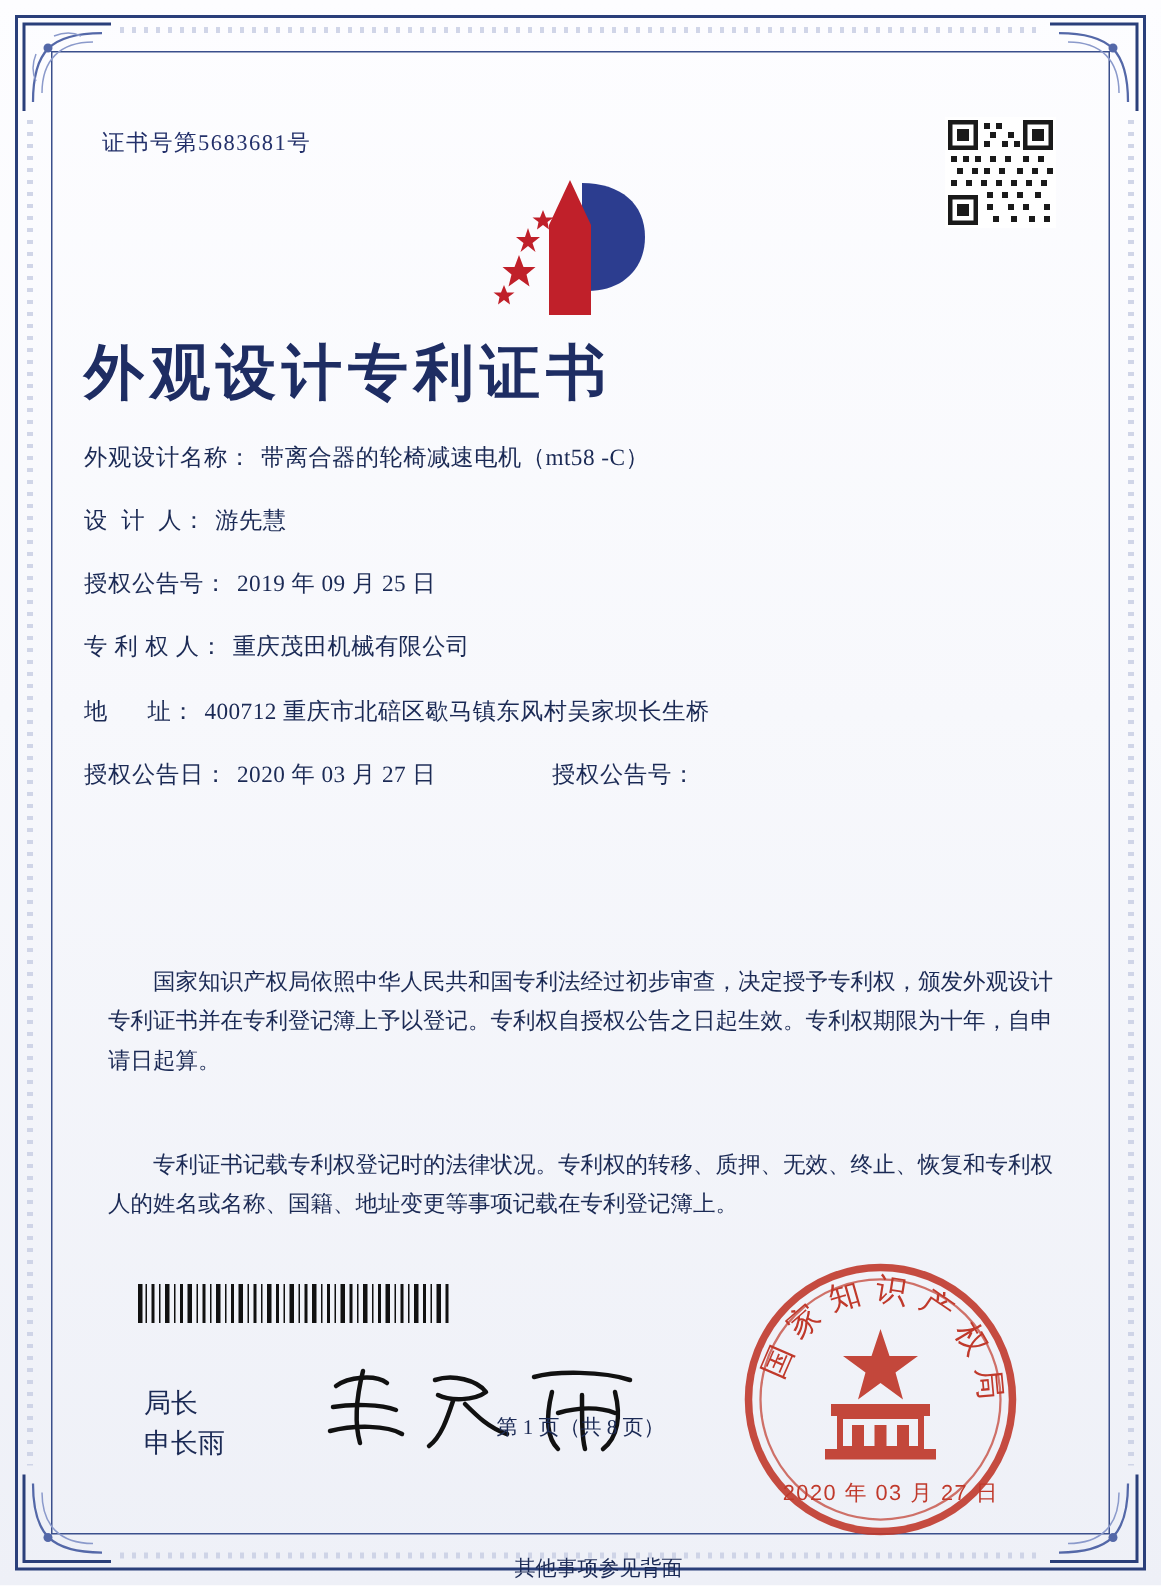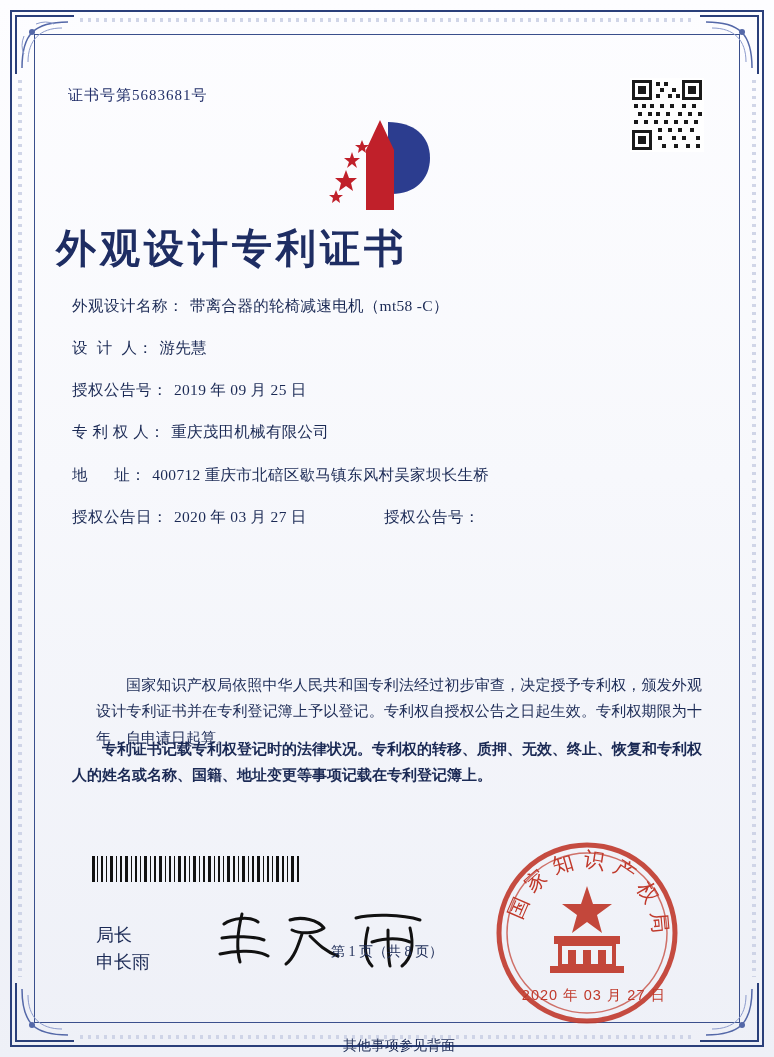--- a/index.html
+++ b/index.html
@@ -68,21 +68,21 @@
     position:absolute;left:0;right:0;top:165px;
     text-align:left;
     font-size:40px;
     font-weight:bold;
     letter-spacing:4px;
     color:#1e2d63;
     font-family:"DejaVu Serif", serif;
   }
 
   .fields{
-    position:absolute;left:16px;right:16px;top:240px;
+    position:absolute;left:0;right:16px;top:240px;
     font-size:15.5px;
     color:#1b2a55;
   }
   .field-row{
     display:flex;align-items:baseline;
     margin-bottom:22px;
     line-height:1.3;
   }
   .field-label{
     white-space:pre;
@@ -98,22 +98,22 @@
   .field-row.two-col .field-label2{flex:0 0 auto;white-space:pre;letter-spacing:.5px;}
   .field-row.two-col .field-value2{margin-left:6px;flex:1 1 auto;}
 
   .para{
     position:absolute;left:16px;right:16px;
     font-size:15px;line-height:1.75;
     text-indent:2em;
     text-align:justify;
     color:#1b2a55;
   }
-  .para1{top:616px;margin-left:24px;}
-  .para2{top:680px;font-weight:bold;}
+  .para1{top:586px;}
+  .para2{top:708px;}
 
   .barcode{
     position:absolute;left:36px;top:800px;width:210px;height:26px;
   }
   .barcode svg{display:block;}
 
   .signature-block{
     position:absolute;left:40px;top:866px;
     font-size:18px;line-height:1.5;
     color:#1b2a55;

